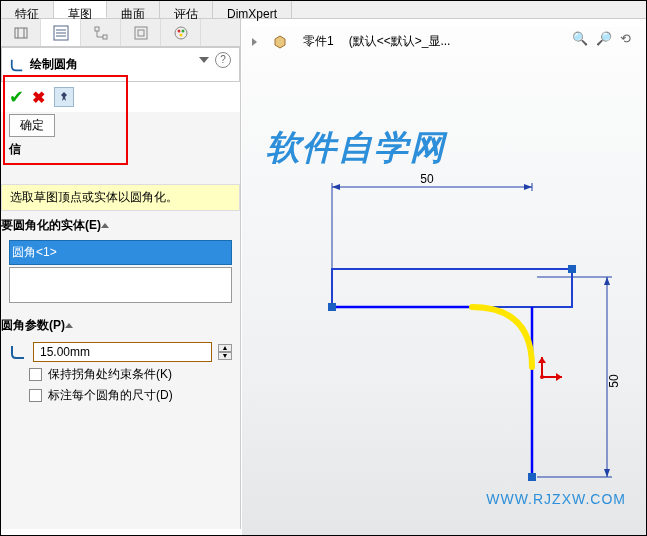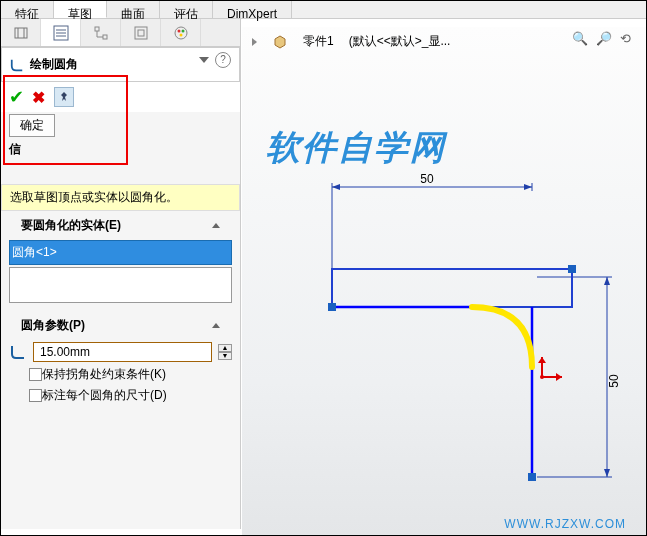--- a/index.html
+++ b/index.html
@@ -15,37 +15,37 @@
 .header-bar .title { margin-left: 6px; font-weight: bold; }
 .collapse-caret { width: 0; height: 0; border-left: 5px solid transparent; border-right: 5px solid transparent; border-top: 6px solid #666; position: absolute; right: 30px; top: 9px; }
 .help-icon { position: absolute; right: 8px; top: 4px; width: 16px; height: 16px; border: 1px solid #888; border-radius: 50%; font-size: 10px; text-align: center; line-height: 14px; color: #666; }
 .action-row { display: flex; align-items: center; padding: 4px 8px; gap: 8px; background: #fff; }
 .checkmark { color: #0a0; font-size: 18px; cursor: pointer; }
 .cross { color: #d00; font-size: 16px; font-weight: bold; cursor: pointer; }
 .pin { width: 20px; height: 20px; background: #d8e8f4; border: 1px solid #9cb8d0; display: flex; align-items: center; justify-content: center; cursor: pointer; }
 .red-box { position: absolute; border: 2px solid #e00; pointer-events: none; }
 .confirm-btn { margin: 2px 8px; padding: 2px 10px; background: #fdfdfd; border: 1px solid #999; display: inline-block; cursor: pointer; }
 .yellow-note { background: #ffffc2; padding: 4px 8px; border: 1px solid #ddd; margin-top: 24px; }
-.section-title { font-weight: bold; padding: 6px 20px 4px; display: flex; align-items: center; justify-content: space-between; }
+.section-title { font-weight: bold; padding: 6px 0 4px; display: flex; align-items: center; justify-content: flex-start; }
 .section-title .caret { width: 0; height: 0; border-left: 4px solid transparent; border-right: 4px solid transparent; border-bottom: 5px solid #666; }
 .selected-item { margin: 2px 8px; background: #2f8de0; color: #fff; padding: 3px 2px; border: 1px solid #1a6cb0; }
 .list-box { margin: 0 8px 8px; background: #fff; border: 1px solid #999; height: 36px; }
 .param-row { display: flex; align-items: center; margin: 4px 8px; gap: 6px; }
 .param-input { flex: 1; padding: 2px 6px; background: #fff; border: 1px solid #a16207; }
 .spinner { width: 14px; display: flex; flex-direction: column; }
 .spinner div { height: 8px; border: 1px solid #999; background: #eee; font-size: 7px; text-align: center; line-height: 6px; cursor: pointer; }
-.checkbox-row { display: flex; align-items: center; margin: 4px 8px 4px 28px; gap: 0; }
+.checkbox-row { display: flex; align-items: center; margin: 4px 8px 4px 28px; gap: 6px; }
 .checkbox { width: 13px; height: 13px; border: 1px solid #888; background: #fff; cursor: pointer; }
 .viewport { position: absolute; left: 241px; top: 26px; right: 0; bottom: 0; background: linear-gradient(#fdfdfd,#eef0f2 70%, #e4e6e8); }
 .zoom-icons { position: absolute; top: 4px; right: 8px; display: flex; gap: 6px; }
 .zoom-icons span { width: 18px; height: 18px; font-size: 13px; color: #666; cursor: pointer; }
 .breadcrumb { position: absolute; top: 6px; left: 10px; display: flex; align-items: center; gap: 15px; font-size: 12px; }
 .bc-caret { width: 0; height: 0; border-top: 4px solid transparent; border-bottom: 4px solid transparent; border-left: 5px solid #888; }
 .watermark { position: absolute; top: 98px; left: 24px; font-size: 34px; font-weight: bold; color: #2d8fd9; letter-spacing: 2px; font-style: italic;}
-.watermark-url { position: absolute; bottom: 4px; right: 20px; color: #2d8fd9; font-size: 12px; letter-spacing: 1px; }
+.watermark-url { position: absolute; bottom: 28px; right: 20px; color: #2d8fd9; font-size: 14px; letter-spacing: 1px; }
 .drawing { position: absolute; top: 150px; left: 70px; }
 svg { overflow: visible; }
 .fillet-icon { width:14px; height:14px; }
 </style>
 </head>
 <body>
 
 <div class="tabs">
   <div class="tab">特征</div>
   <div class="tab active">草图</div>

